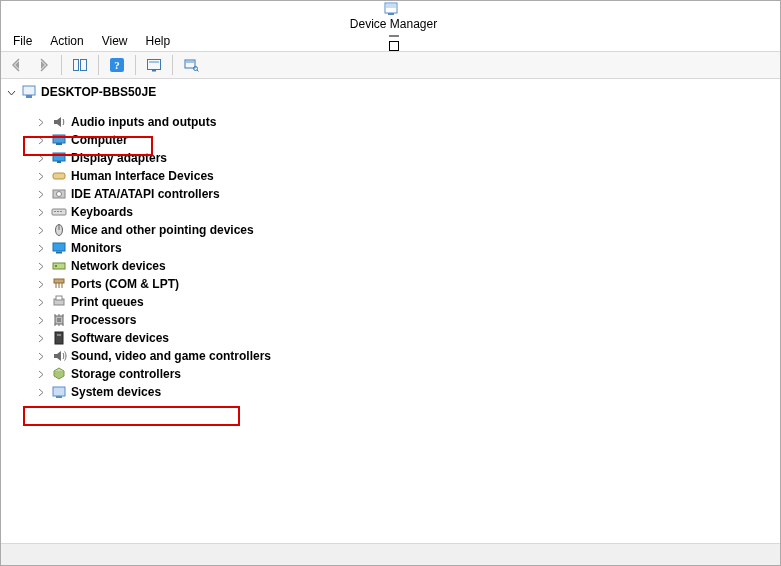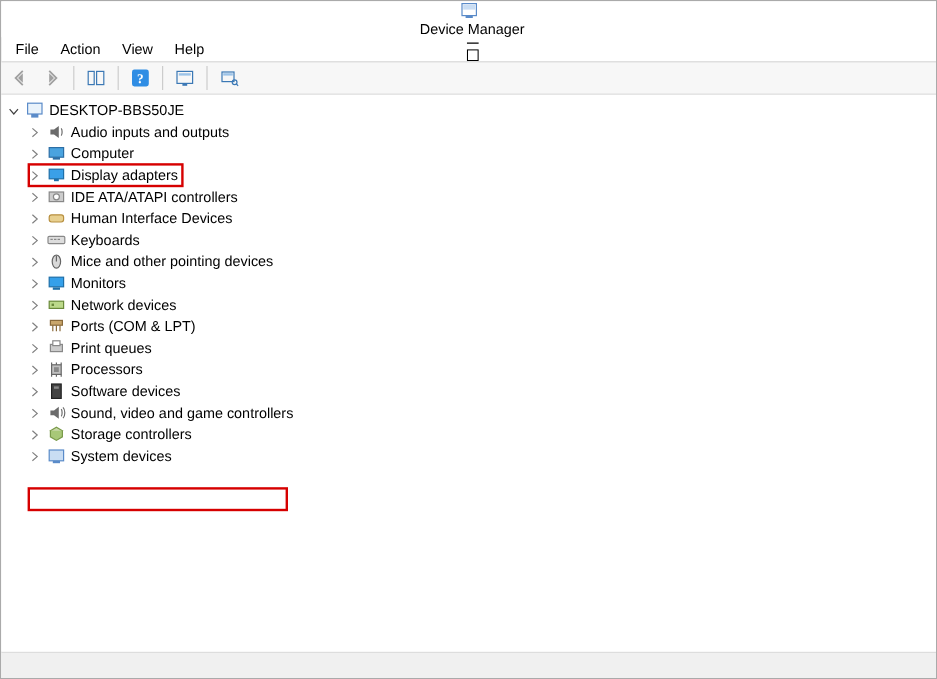--- a/index.html
+++ b/index.html
@@ -70,38 +70,38 @@
   }
   .tool-btn svg { width: 16px; height: 16px; }
   
   .tree-wrap {
     flex: 1;
     overflow: auto;
     padding: 4px 2px;
     background: #fff;
   }
   .tree { list-style: none; margin: 0; padding: 0; }
-  .tree ul { list-style: none; margin: 0; padding: 0 0 0 18px; }
+  .tree ul { list-style: none; margin: 12px; padding: 0 0 0 18px; }
   .node {
     display: flex; align-items: center;
     height: 18px; padding: 0 2px;
     gap: 4px;
     white-space: nowrap;
   }
   .expander {
     width: 12px; height: 12px;
     display: inline-flex; align-items: center; justify-content: center;
     color: #666;
   }
   .expander svg { width: 9px; height: 9px; }
   .dev-icon {
     width: 16px; height: 16px; display: inline-flex; align-items: center; justify-content: center;
   }
   .dev-icon svg { width: 16px; height: 16px; }
-  .node-label { font-size: 12px; }
+  .node-label { font-size: 12px; font-weight: bold; }
   .highlight-box {
     position: absolute;
     border: 2px solid #d60000;
     pointer-events: none;
   }
   
   .statusbar {
     height: 22px;
     background: #f0f0f0;
     border-top: 1px solid #d9d9d9;
@@ -255,39 +255,39 @@
           </li>
           <li>
             <div class="node">
               <span class="expander">
                 <svg viewBox="0 0 9 9">
                   <use href="#i-chevron"></use>
                 </svg>
               </span>
               <span class="dev-icon">
                 <svg viewBox="0 0 16 16">
+                  <use href="#ic-hid"></use>
+                </svg>
+              </span>
+              <span class="node-label">Human Interface Devices</span>
+            </div>
+          </li>
+          <li>
+            <div class="node">
+              <span class="expander">
+                <svg viewBox="0 0 9 9">
+                  <use href="#i-chevron"></use>
+                </svg>
+              </span>
+              <span class="dev-icon">
+                <svg viewBox="0 0 16 16">
                   <use href="#ic-ide"></use>
                 </svg>
               </span>
               <span class="node-label">IDE ATA/ATAPI controllers</span>
-            </div>
-          </li>
-          <li>
-            <div class="node">
-              <span class="expander">
-                <svg viewBox="0 0 9 9">
-                  <use href="#i-chevron"></use>
-                </svg>
-              </span>
-              <span class="dev-icon">
-                <svg viewBox="0 0 16 16">
-                  <use href="#ic-hid"></use>
-                </svg>
-              </span>
-              <span class="node-label">Human Interface Devices</span>
             </div>
           </li>
           <li>
             <div class="node">
               <span class="expander">
                 <svg viewBox="0 0 9 9">
                   <use href="#i-chevron"></use>
                 </svg>
               </span>
               <span class="dev-icon">

